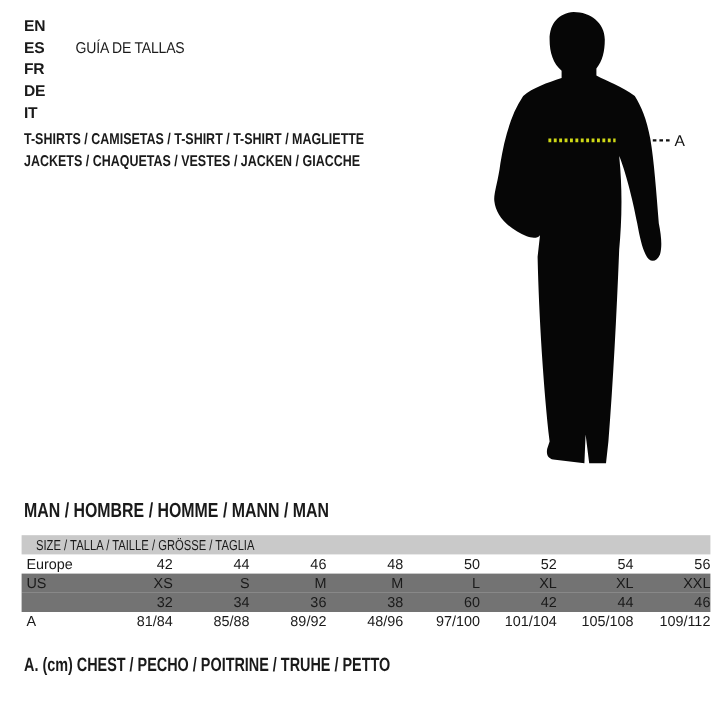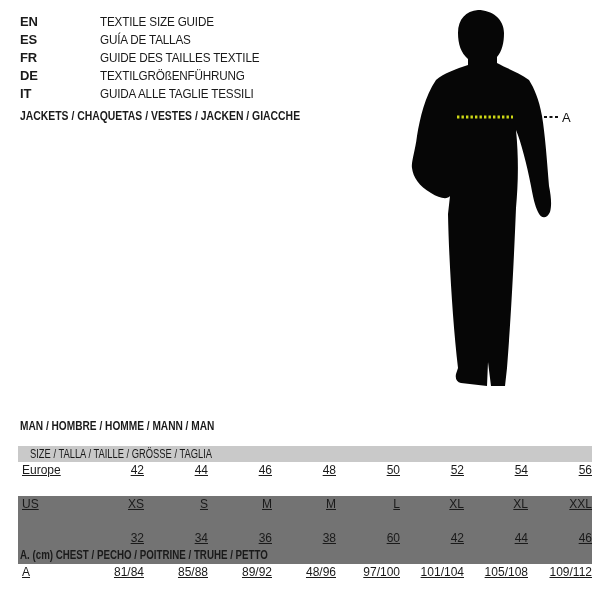--- a/index.html
+++ b/index.html
@@ -5,80 +5,77 @@
   html,body{margin:0;padding:0;background:#ffffff;}
   #canvas{
     position:relative;width:600px;height:600px;background:#ffffff;overflow:hidden;
     font-family:"Liberation Sans","DejaVu Sans",sans-serif;color:#1a1a1a;
     -webkit-font-smoothing:antialiased;
   }
   .cond{display:inline-block;transform-origin:0 50%;white-space:nowrap;}
 
   
   #langs{position:absolute;left:20px;top:13px;}
-  .lang-row{display:flex;height:18px;line-height:18px;font-size:13px;letter-spacing:-0.2px;gap:37px;}
+  .lang-row{display:flex;height:18px;line-height:18px;font-size:13px;letter-spacing:-0.2px;}
   .lang-code{width:43px;font-weight:bold;}
   .lang-name .cond{transform:scaleX(0.9);}
 
   
   #garments{position:absolute;left:20px;top:107px;font-weight:bold;font-size:13px;}
   .garment-line{height:18px;line-height:18px;}
   .garment-line .cond{transform:scaleX(0.80);}
 
   
   #figure{position:absolute;left:400px;top:0;width:200px;height:400px;}
   #figure svg{display:block;width:200px;height:400px;}
   #figure text{font-family:"Liberation Sans","DejaVu Sans",sans-serif;font-size:13px;fill:#111;}
 
   
-  #section-title{position:absolute;left:20px;top:418px;font-weight:bold;font-size:13px;height:16px;line-height:16px;}
+  #section-title{position:absolute;left:20px;top:418px;font-weight:bold;font-size:17px;height:16px;line-height:16px;}
   #section-title .cond{transform:scaleX(0.78);}
 
   
   #size-table{position:absolute;left:18px;top:446px;width:574px;font-size:12px;}
   .t-header{height:16px;line-height:16px;background:#c9c9c9;padding-left:12px;}
   .t-header .cond{transform:scaleX(0.78);}
-  .t-row{display:flex;height:34px;line-height:16px;text-decoration:underline;}
+  .t-row{display:flex;height:16px;line-height:16px;}
   .t-row.band{background:#737373;}
   .t-label{width:62px;padding-left:4px;box-sizing:border-box;}
   .t-cell{flex:1;text-align:right;}
 
   
-  #footnote{position:absolute;left:20px;top:547px;font-weight:bold;font-size:13px;height:16px;line-height:16px;}
+  #footnote{position:absolute;left:20px;top:547px;font-weight:bold;font-size:16px;height:16px;line-height:16px;}
   #footnote .cond{transform:scaleX(0.75);}
 </style>
 </head>
 <body>
 
 <div id="canvas">
 
   <div id="langs">
     <div class="lang-row">
       <span class="lang-code">EN</span>
-      <span class="lang-name"><span class="cond">TEXTILE SIZE GUIDE</span></span>
     </div>
     <div class="lang-row">
       <span class="lang-code">ES</span>
       <span class="lang-name"><span class="cond">GUÍA DE TALLAS</span></span>
     </div>
     <div class="lang-row">
       <span class="lang-code">FR</span>
-      <span class="lang-name"><span class="cond">GUIDE DES TAILLES TEXTILE</span></span>
     </div>
     <div class="lang-row">
       <span class="lang-code">DE</span>
-      <span class="lang-name"><span class="cond">TEXTILGRÖßENFÜHRUNG</span></span>
     </div>
     <div class="lang-row">
       <span class="lang-code">IT</span>
-      <span class="lang-name"><span class="cond">GUIDA ALLE TAGLIE TESSILI</span></span>
     </div>
   </div>
 
   <div id="garments">
+    <div class="garment-line"><span class="cond">T-SHIRTS / CAMISETAS / T-SHIRT / T-SHIRT / MAGLIETTE</span></div>
     <div class="garment-line"><span class="cond">JACKETS / CHAQUETAS / VESTES / JACKEN / GIACCHE</span></div>
   </div>
 
   <div id="figure">
     <svg viewBox="0 0 200 400" xmlns="http://www.w3.org/2000/svg">
       <path fill="#060606" d="
         M 78,10
         C 66,11 58,19 58,33
         C 58,44 61,53 68,59
         L 68,65

